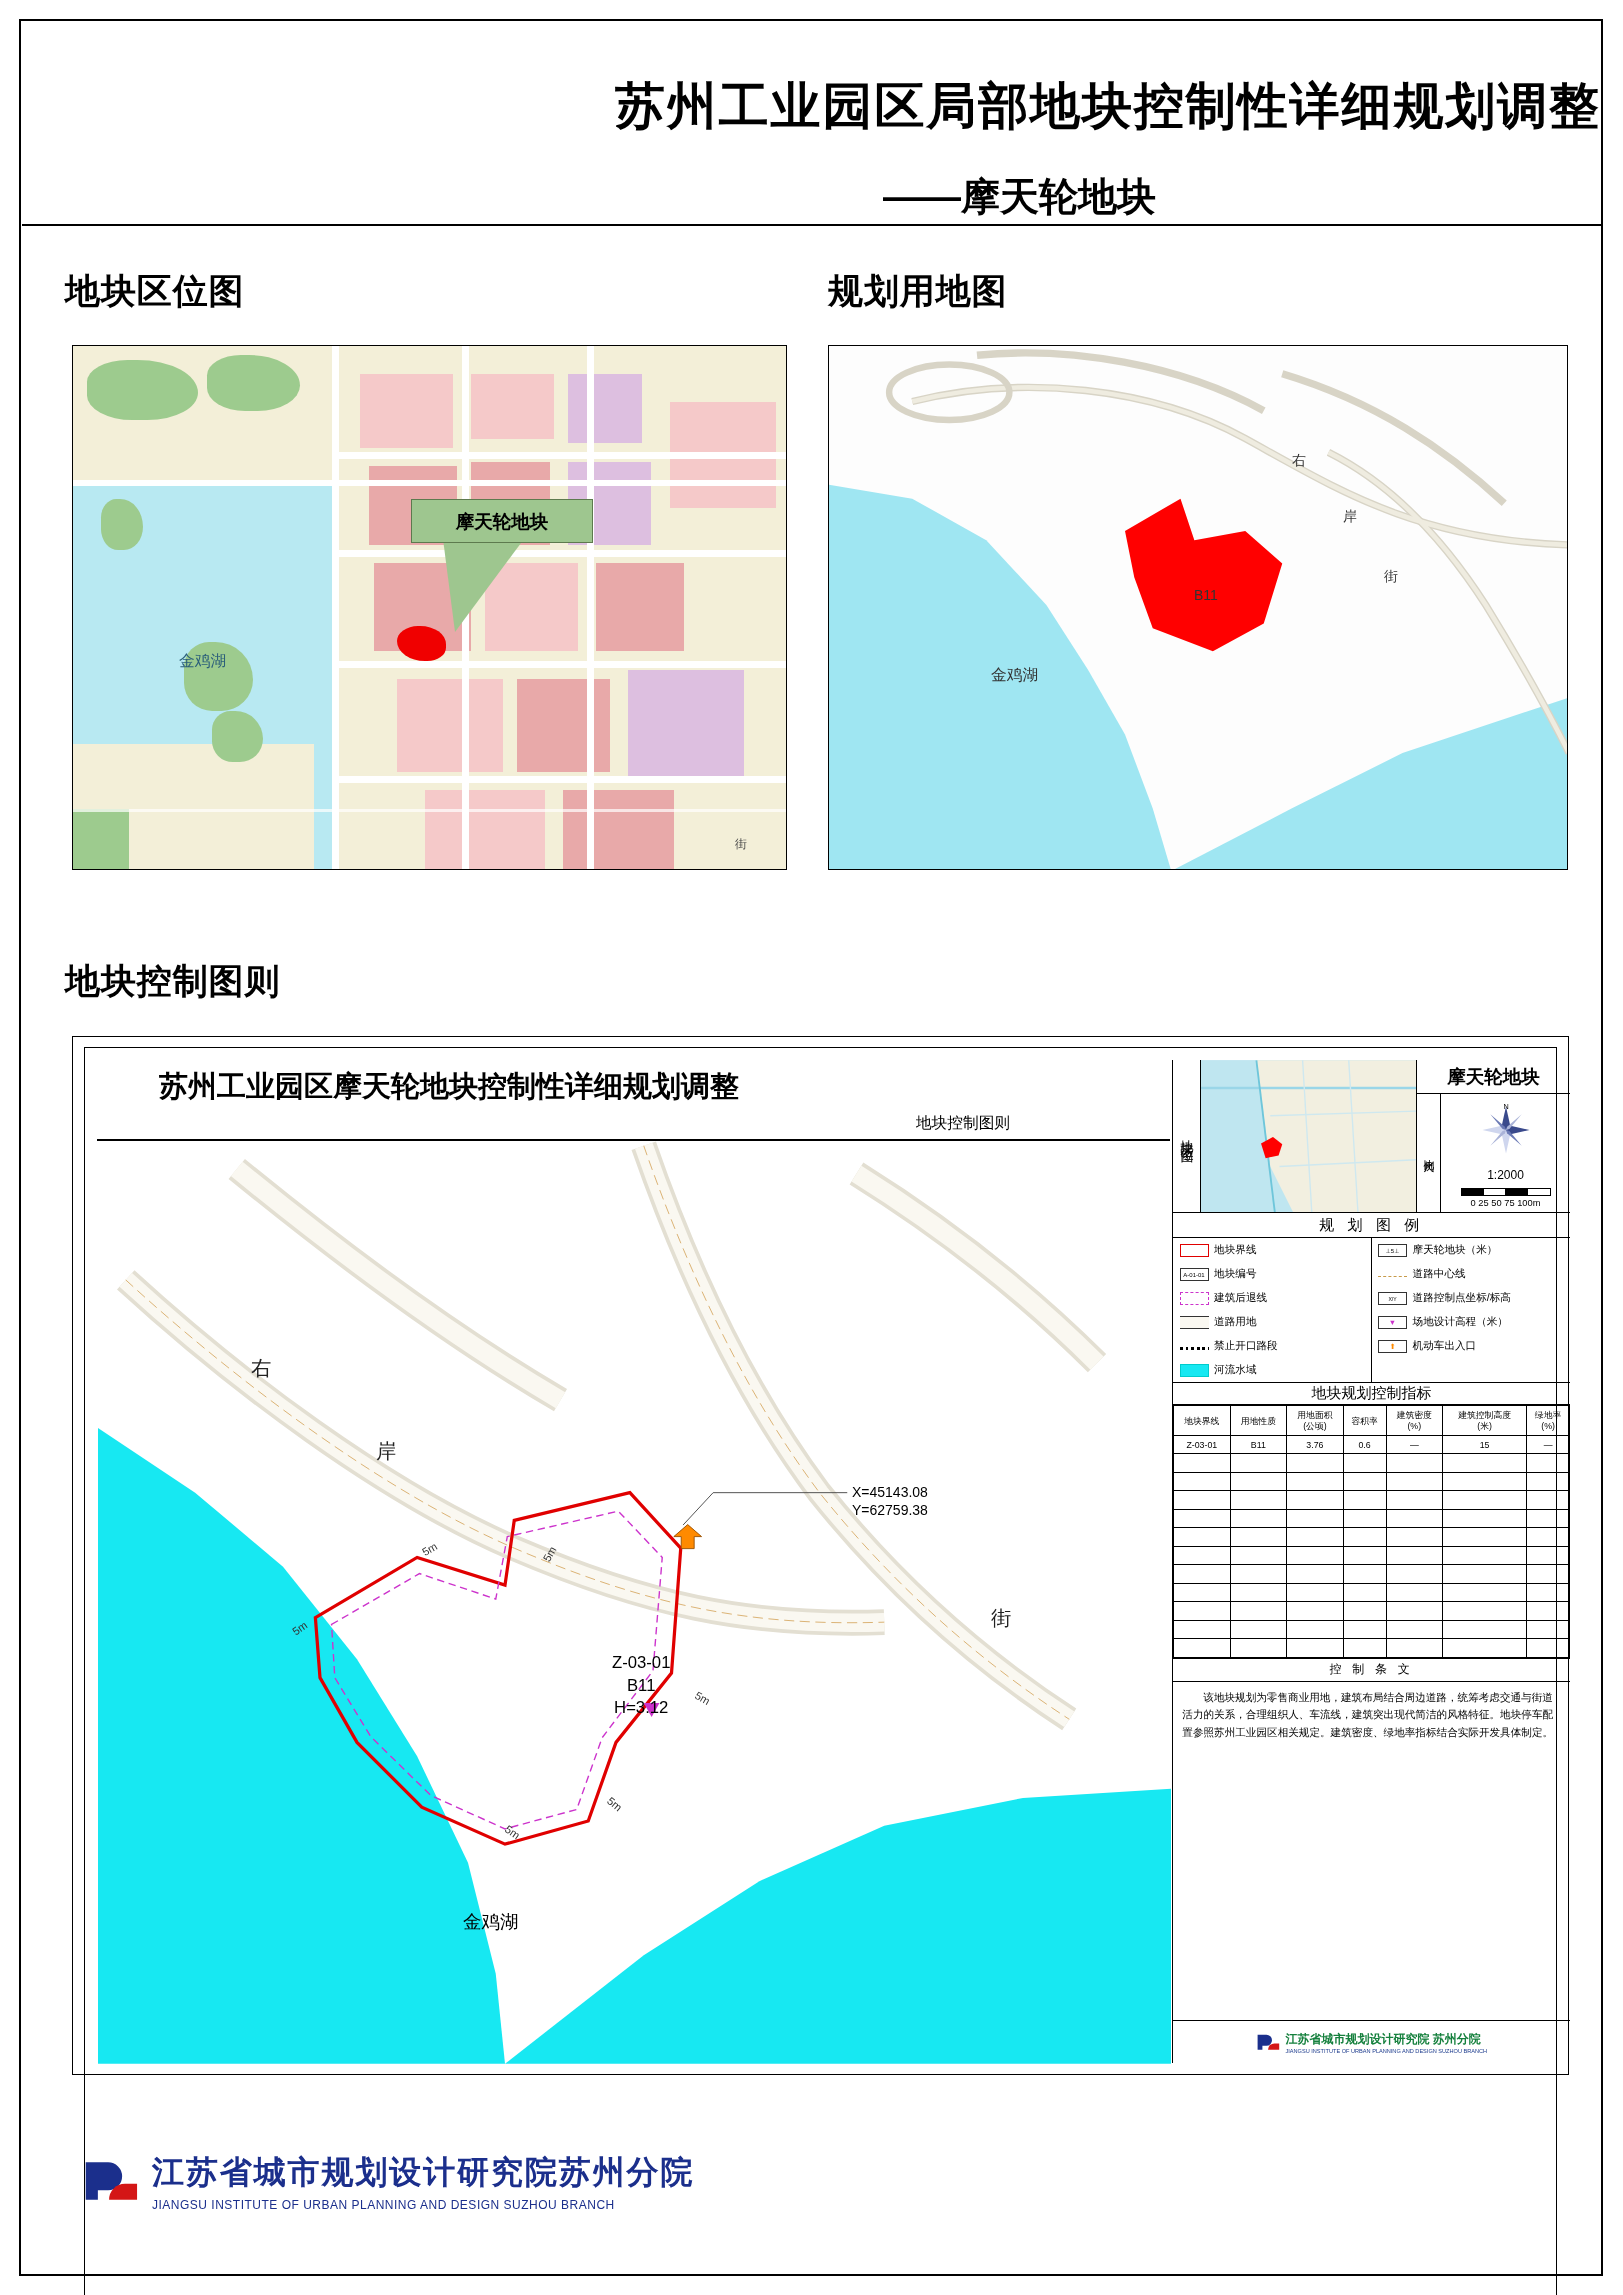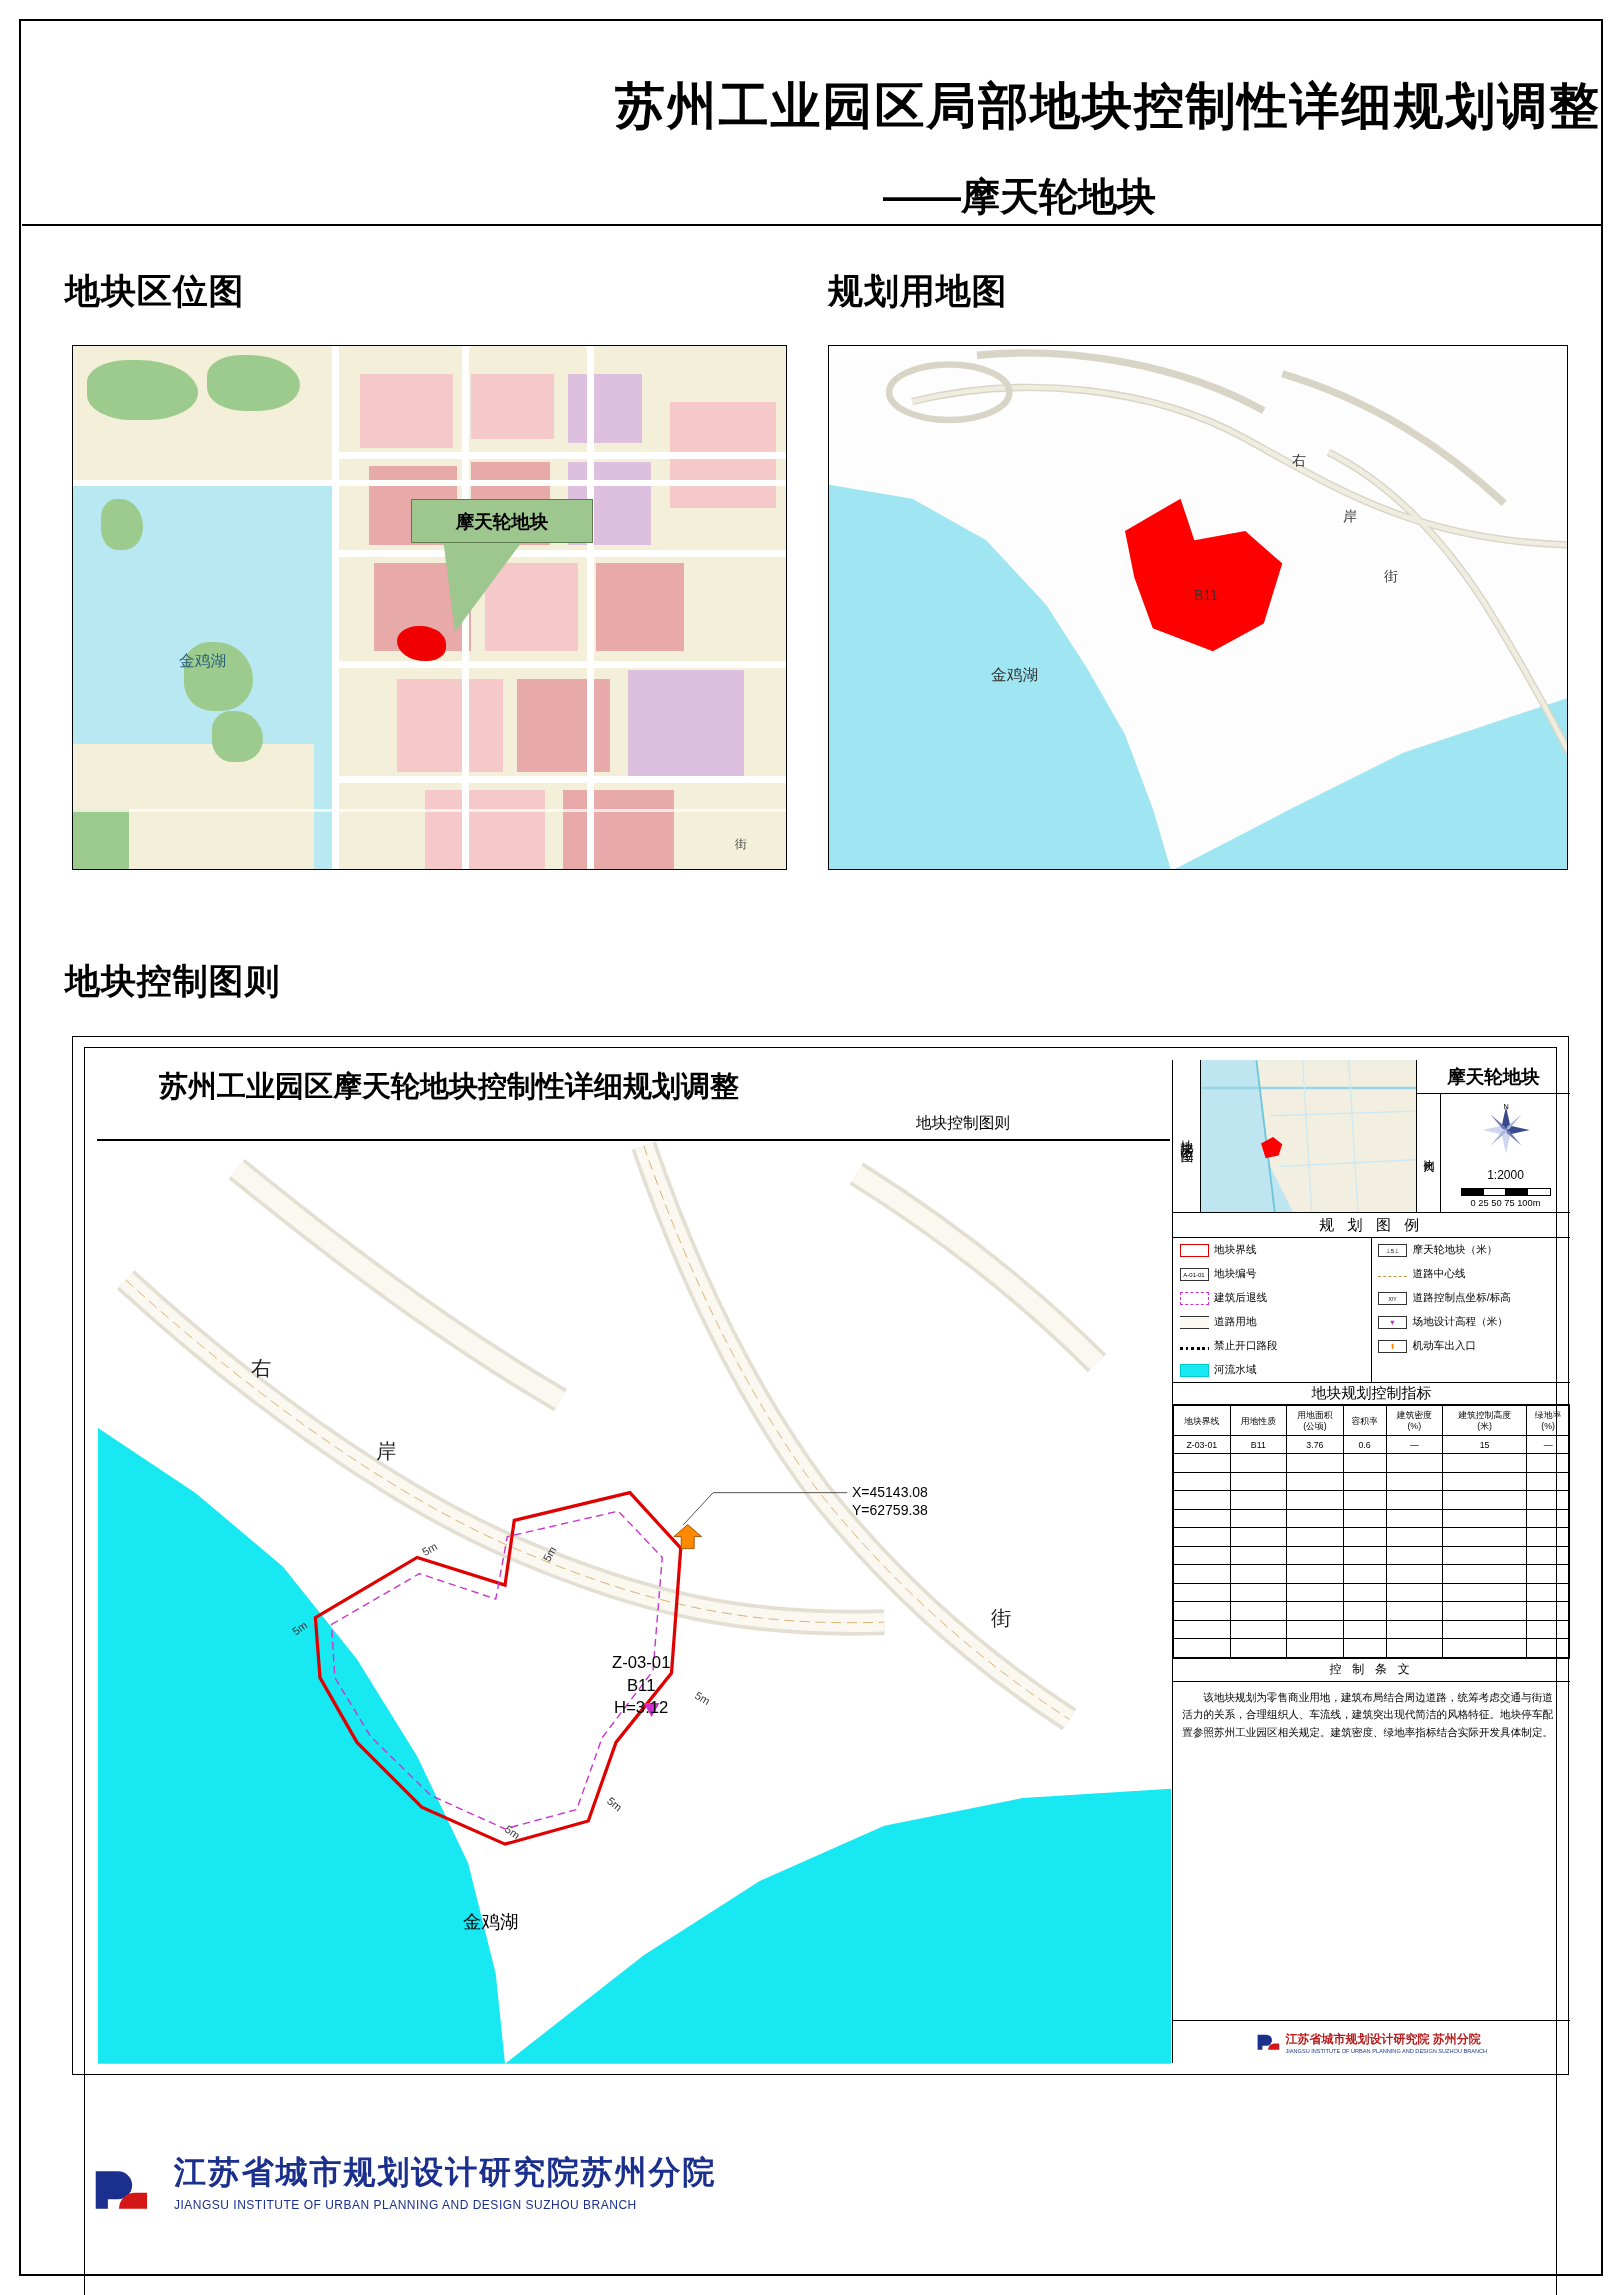--- a/index.html
+++ b/index.html
@@ -87,25 +87,25 @@
   .tbl-title{height:21px;display:flex;align-items:center;justify-content:center;font-size:15px;border-bottom:0.9px solid #000;}
   table.idx{width:100%;border-collapse:collapse;}
   table.idx th,table.idx td{border:0.5px solid #000;font-size:8.8px;text-align:center;padding:0.9px 0;height:15.7px;}
   table.idx th{font-weight:normal;height:27px;line-height:1.15;}
 
   .ctrl-title{height:22px;display:flex;align-items:center;justify-content:center;font-size:12px;letter-spacing:3.7px;border-top:0.9px solid #000;border-bottom:0.9px solid #000;}
   .ctrl-body{padding:7.4px 9.3px;font-size:10.6px;line-height:1.65;text-indent:21px;}
 
   .rp-logo{position:absolute;left:0;bottom:0;width:100%;height:42px;border-top:0.9px solid #000;display:flex;align-items:center;justify-content:center;gap:5.6px;}
   .rp-logo-mark{width:24px;height:18.5px;position:relative;}
-  .rp-logo-txt-cn{font-size:12px;font-weight:bold;color:#b91c1c;}
+  .rp-logo-txt-cn{font-size:12px;font-weight:bold;color:#15803d;}
   .rp-logo-txt-en{font-size:5.6px;color:#1b3a8c;}
 
   
-  .footer{position:absolute;left:92px;top:2151px;display:flex;align-items:flex-end;gap:26px;}
+  .footer{position:absolute;left:82px;top:2151px;display:flex;align-items:center;gap:14px;}
   .f-mark{width:56px;height:44px;position:relative;}
   .f-cn{font-size:32px;font-weight:bold;color:#1b2f8c;letter-spacing:1.9px;}
   .f-en{font-size:12px;color:#1b2f8c;letter-spacing:0.5px;margin-top:2.8px;}
 </style>
 </head>
 <body>
 
 <div class="page">
   <div class="outer-border"></div>
 

